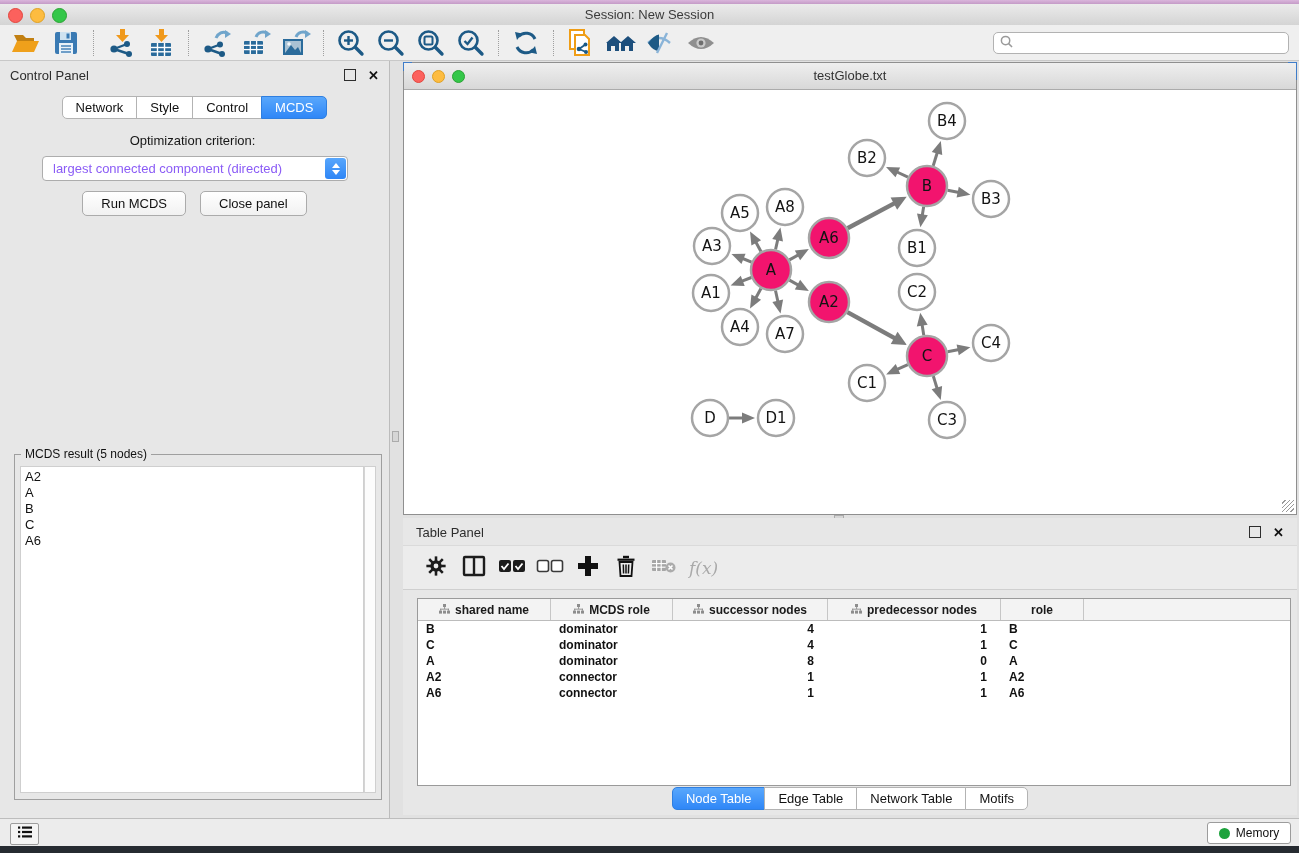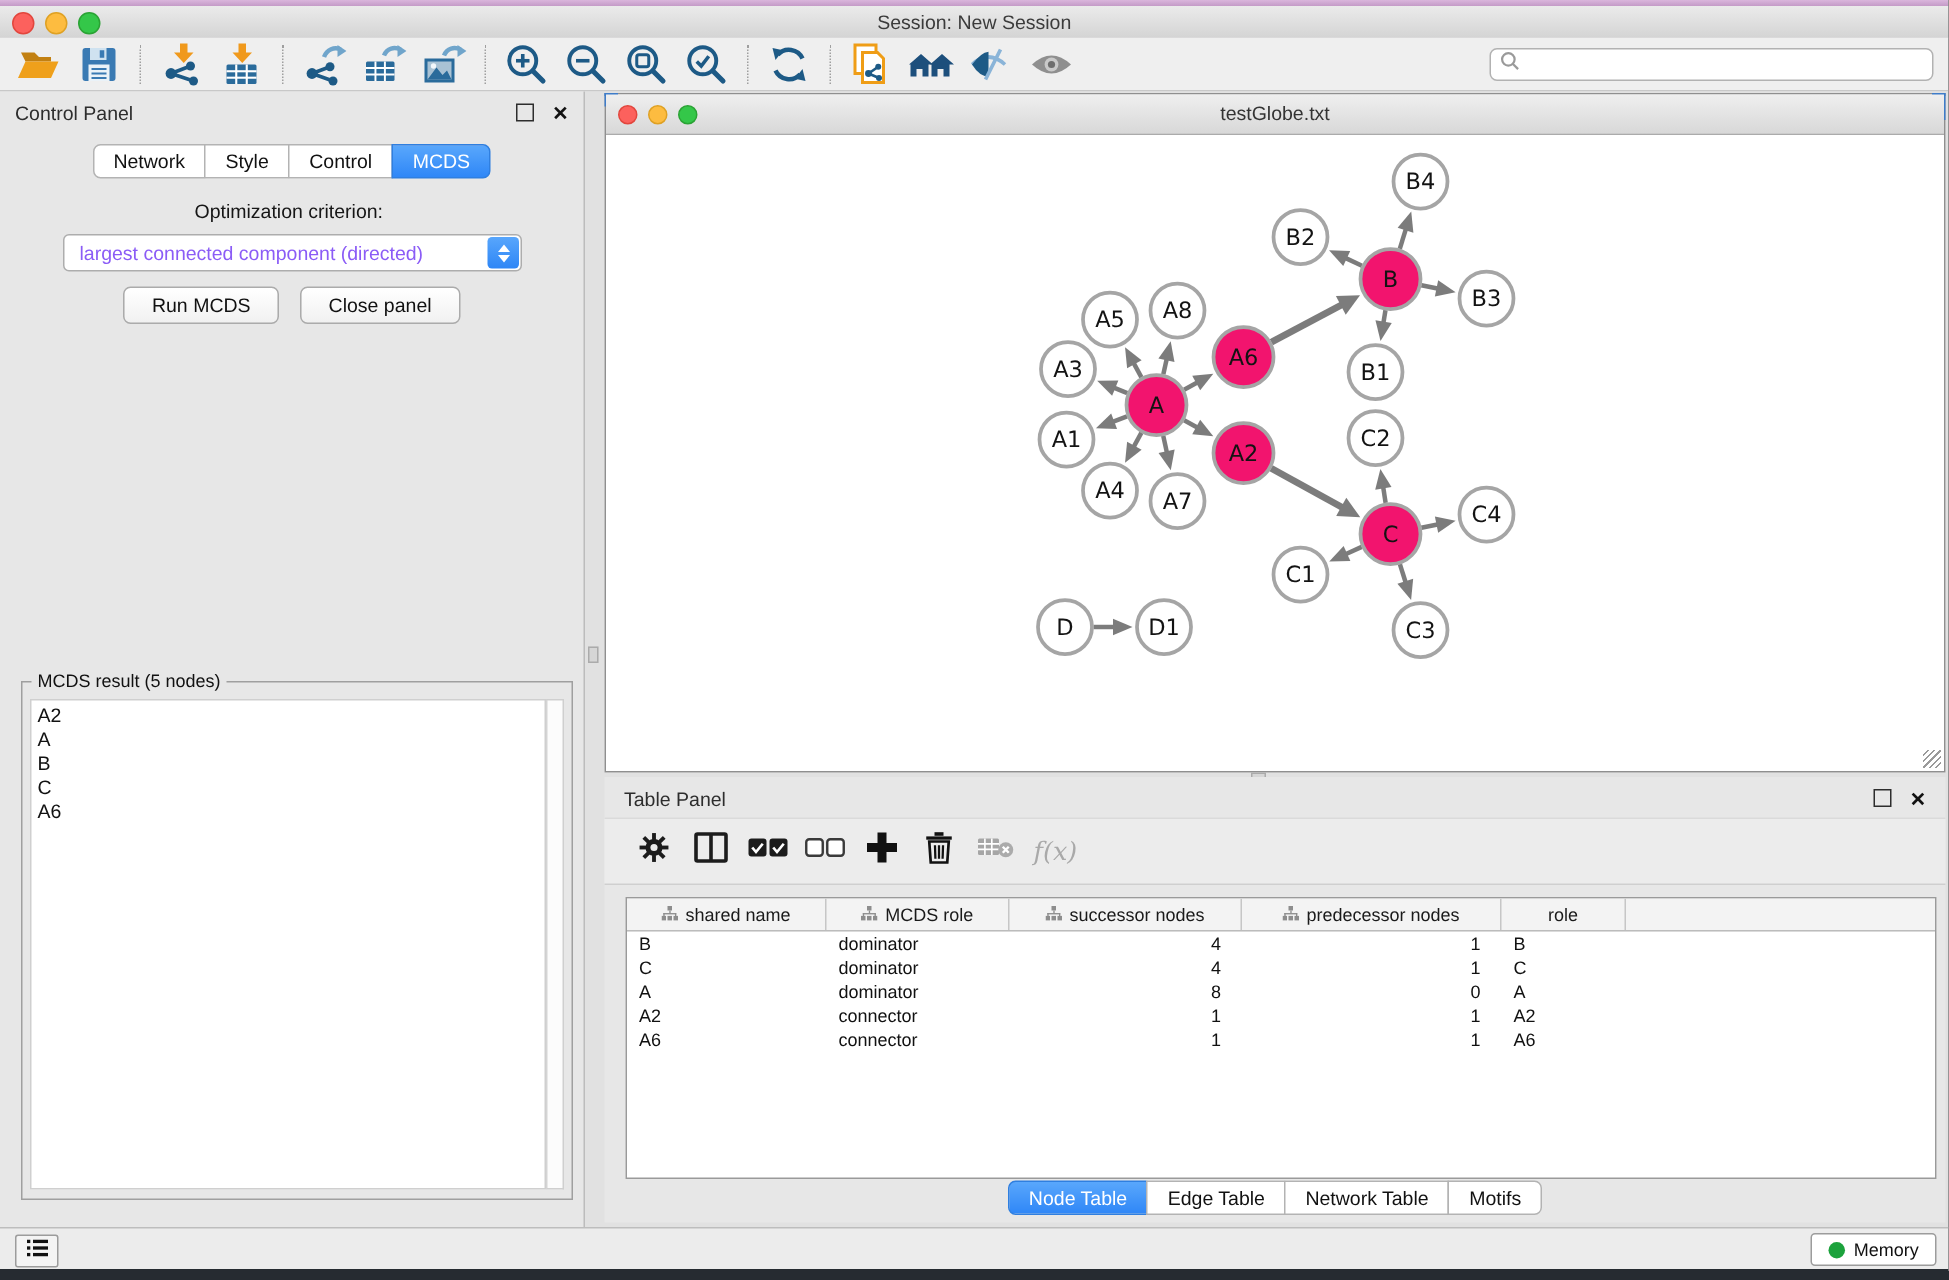--- a/index.html
+++ b/index.html
@@ -71,21 +71,21 @@
   .corner.tr{right:-1px;top:-1px;border-right:2px solid #3e7cc9;border-top:2px solid #3e7cc9;}
   #net-grip{position:absolute;right:2px;bottom:2px;width:12px;height:12px;
     background:repeating-linear-gradient(135deg,transparent 0 2px,#9a9a9a 2px 3px);}
   
   #table-panel{position:absolute;left:13px;top:457px;width:894px;height:297px;background:#e7e7e7;}
   #tp-toolbar{position:absolute;left:0;right:0;top:27px;height:45px;background:#ececec;
     border-top:1px solid #dadada;border-bottom:1px solid #cfcfcf;display:flex;align-items:center;padding-left:14px;box-sizing:border-box;}
   .tpi{width:38px;height:30px;display:flex;align-items:center;justify-content:center;}
   #fx-label{font-family:"DejaVu Serif",serif;font-style:italic;font-size:17px;color:#a9a9a9;margin-left:6px;}
   #tp-table{position:absolute;left:14px;top:80px;width:874px;height:188px;border:1px solid #9a9a9a;
-    background:#fff;box-sizing:border-box;font-size:12px;overflow:hidden;}
+    background:#fff;box-sizing:border-box;font-size:12px;overflow:hidden;font-weight:bold;}
   #tp-head{display:flex;height:21px;background:#f3f3f3;border-bottom:1px solid #bcbcbc;}
   .th{display:flex;align-items:center;justify-content:center;gap:5px;border-right:1px solid #c6c6c6;
     box-sizing:border-box;color:#1a1a1a;}
   .th:last-child{border-right:none;}
   .tr{display:flex;height:16px;align-items:center;color:#111;}
   .td{box-sizing:border-box;overflow:hidden;white-space:nowrap;}
   
   #tp-tabs{position:absolute;left:0;right:0;bottom:5px;}
   #statusbar{position:absolute;left:0;top:818px;width:1299px;height:28px;background:#ececec;border-top:1px solid #bdbdbd;box-sizing:border-box;}
   #list-btn{position:absolute;left:10px;top:4px;width:27px;height:20px;background:#f4f4f4;border:1px solid #9c9c9c;

